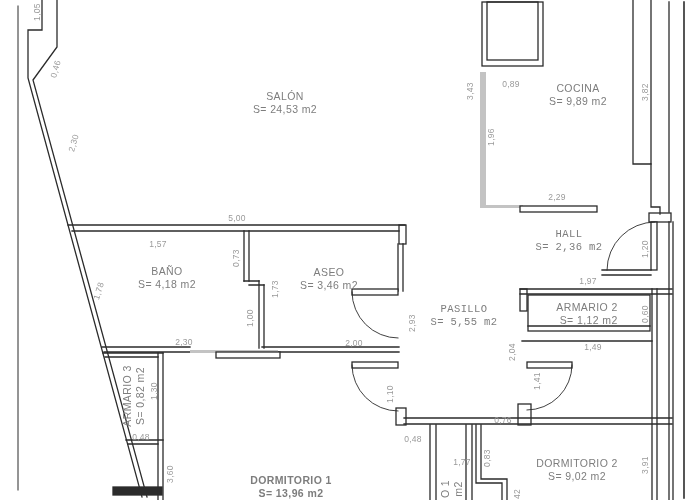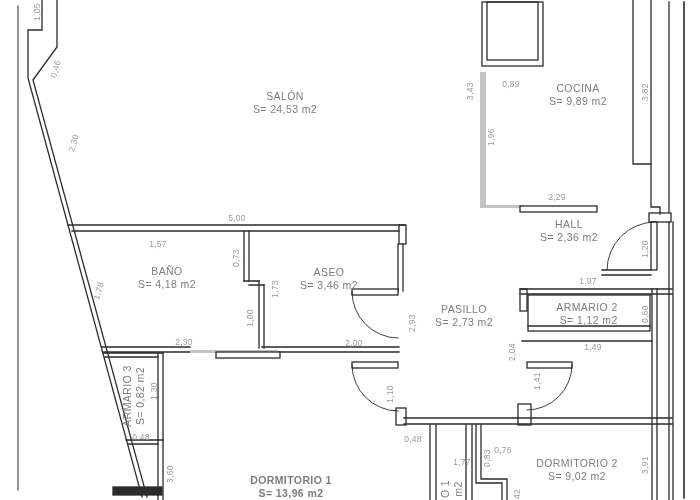--- a/index.html
+++ b/index.html
@@ -93,35 +93,35 @@
 
   <div id="labels">
       <div class="room-label" style="left: 285px; top: 103px; transform: translate(-50%, -50%);">
         <div>SALÓN</div>
         <div>S= 24,53 m2</div>
       </div>
       <div class="room-label" style="left: 578px; top: 95px; transform: translate(-50%, -50%);">
         <div>COCINA</div>
         <div>S= 9,89 m2</div>
       </div>
-      <div class="room-label" style="left: 569px; top: 231px; transform: translate(-50%, -50%);">
+      <div class="room-label" style="left: 569px; top: 241px; transform: translate(-50%, -50%); font-family: Liberation Mono, monospace;">
         <div>HALL</div>
         <div>S= 2,36 m2</div>
       </div>
       <div class="room-label" style="left: 167px; top: 278px; transform: translate(-50%, -50%);">
         <div>BAÑO</div>
         <div>S= 4,18 m2</div>
       </div>
       <div class="room-label" style="left: 329px; top: 279px; transform: translate(-50%, -50%);">
         <div>ASEO</div>
         <div>S= 3,46 m2</div>
       </div>
-      <div class="room-label" style="left: 464px; top: 316px; transform: translate(-50%, -50%);">
+      <div class="room-label" style="left: 464px; top: 316px; transform: translate(-50%, -50%); font-family: Liberation Mono, monospace;">
         <div>PASILLO</div>
-        <div>S= 2,73 m2</div>
+        <div>S= 5,55 m2</div>
       </div>
       <div class="room-label" style="left: 587px; top: 314px; transform: translate(-50%, -50%); text-align: right;">
         <div>ARMARIO 2</div>
         <div>S= 1,12 m2</div>
       </div>
       <div class="room-label" style="left: 134px; top: 396px; transform: translate(-50%, -50%) rotate(-90deg);">
         <div>ARMARIO 3</div>
         <div>S= 0,82 m2</div>
       </div>
       <div class="room-label" style="left: 291px; top: 487px; transform: translate(-50%, -50%); font-weight: bold;">
@@ -155,21 +155,21 @@
       <div class="dim-label" style="left: 645px; top: 92px; transform: translate(-50%, -50%) rotate(-90deg);">3,82</div>
       <div class="dim-label" style="left: 645px; top: 249px; transform: translate(-50%, -50%) rotate(-90deg);">1,20</div>
       <div class="dim-label" style="left: 588px; top: 281px; transform: translate(-50%, -50%);">1,97</div>
       <div class="dim-label" style="left: 645px; top: 314px; transform: translate(-50%, -50%) rotate(-90deg);">0,60</div>
       <div class="dim-label" style="left: 593px; top: 347px; transform: translate(-50%, -50%);">1,49</div>
       <div class="dim-label" style="left: 512px; top: 352px; transform: translate(-50%, -50%) rotate(-90deg);">2,04</div>
       <div class="dim-label" style="left: 537px; top: 381px; transform: translate(-50%, -50%) rotate(-90deg);">1,41</div>
       <div class="dim-label" style="left: 390px; top: 394px; transform: translate(-50%, -50%) rotate(-90deg);">1,10</div>
       <div class="dim-label" style="left: 462px; top: 414px; transform: translate(-50%, -50%); margin-top: 48px;">1,77</div>
       <div class="dim-label" style="left: 413px; top: 439px; transform: translate(-50%, -50%);">0,48</div>
-      <div class="dim-label" style="left: 503px; top: 450px; transform: translate(-50%, -50%);">0,76</div>
+      <div class="dim-label" style="left: 503px; top: 420px; transform: translate(-50%, -50%);">0,76</div>
       <div class="dim-label" style="left: 487px; top: 458px; transform: translate(-50%, -50%) rotate(-90deg);">0,83</div>
       <div class="dim-label" style="left: 517px; top: 494px; transform: translate(-50%, -50%) rotate(-90deg);">42</div>
       <div class="dim-label" style="left: 141px; top: 437px; transform: translate(-50%, -50%);">0,48</div>
       <div class="dim-label" style="left: 154px; top: 391px; transform: translate(-50%, -50%) rotate(-90deg);">1,30</div>
       <div class="dim-label" style="left: 170px; top: 474px; transform: translate(-50%, -50%) rotate(-90deg);">3,60</div>
       <div class="dim-label" style="left: 645px; top: 465px; transform: translate(-50%, -50%) rotate(-90deg);">3,91</div>
     </div>
 </div>
 
 </body></html>

